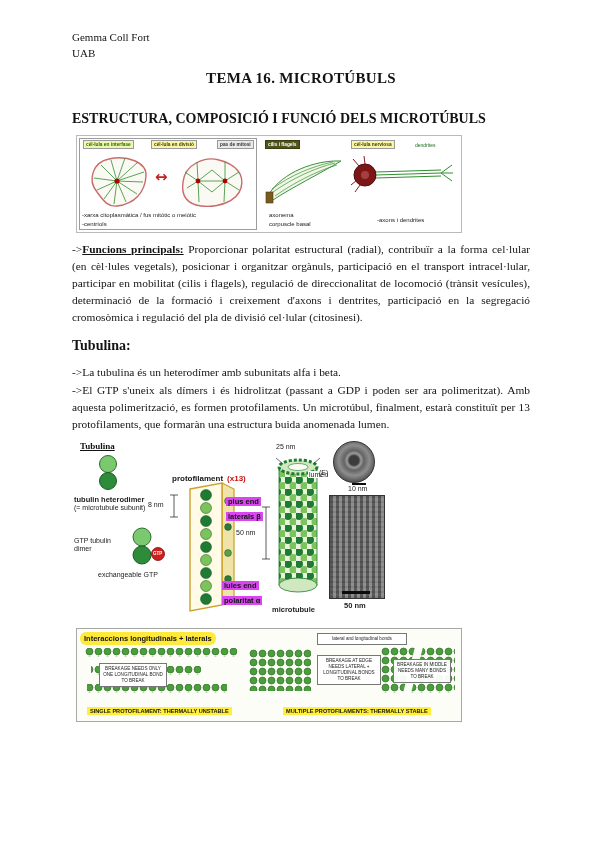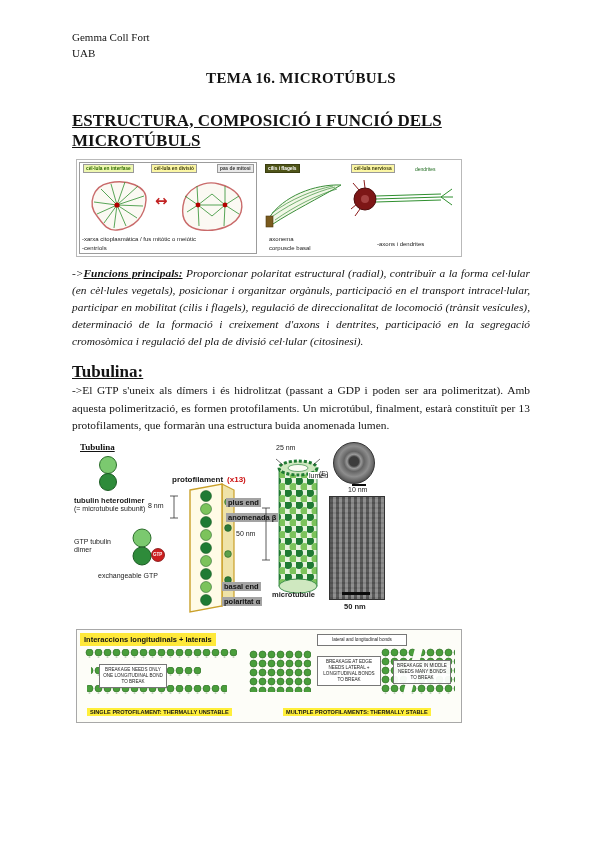--- a/index.html
+++ b/index.html
@@ -1,53 +1,53 @@
 <!DOCTYPE html>
 <html><head>
 <meta charset="utf-8">
 <style>
   html,body{margin:0;padding:0;background:#ffffff;}
   .page{position:relative;width:600px;height:842px;background:#fff;overflow:hidden;
         font-family:"Liberation Serif",serif;color:#131313;
         padding:30px 70px 0 72px;box-sizing:border-box;}
   .meta{font-size:11px;line-height:1.45;}
   .title{text-align:center;font-size:15px;font-weight:bold;margin:8px 0 0 0;letter-spacing:.3px;}
-  .h2{font-size:17px;font-weight:bold;text-decoration:underline;margin:24px 0 0 0;}
+  .h2{font-size:14px;font-weight:bold;margin:24px 0 0 0;}
   .h2b{margin-top:12px;}
   .body-text{font-size:11.4px;line-height:1.5;text-align:justify;}
-  .para{margin:8px 0 0 0;font-style:italic;}
+  .para{margin:8px 0 0 0;}
   .lead{font-weight:bold;text-decoration:underline;}
   .tub-p{margin:0;}
   .fig{position:relative;background:#fff;}
   .fig1{width:384px;height:96px;margin:8px 0 0 4px;border:1px solid #b9b9b9;}
   .fig2{width:340px;height:178px;margin:8px 0 0 2px;}
   .fig3{width:384px;height:92px;margin:9px 0 0 4px;border:1px solid #a8a8a8;background:#fdfdf8;}
   .ab{position:absolute;}
   .flab{font:bold 4.8px "Liberation Sans",sans-serif;padding:1px 2px;border:.5px solid #999;white-space:nowrap;}
   .flab-y{background:#fbf6a4;color:#3c3c10;}
   .flab-g{background:#eef7b0;color:#2d6a00;}
   .flab-gr{background:#e9e9e9;color:#333;}
   .flab-d{background:#4f5418;color:#fff;border-color:#3a3e10;}
   .cap{font:6px "Liberation Sans",sans-serif;color:#222;white-space:nowrap;}
   .capg{color:#1d6a1d;}
   .arrow-red{color:#c22222;font-size:15px;font-weight:bold;font-family:"DejaVu Sans",sans-serif;}
   .f2title{font:bold 9px "Liberation Serif",serif;text-decoration:underline;}
   .slab{font:7px "Liberation Sans",sans-serif;color:#222;white-space:nowrap;}
   .slab-b{font-weight:bold;font-size:7.5px;}
-  .ylab{background:#a3a3a3;font:bold 7.5px "Liberation Sans",sans-serif;padding:0 2px;white-space:nowrap;}
+  .ylab{background:#d946ef;font:bold 7.5px "Liberation Sans",sans-serif;padding:0 2px;white-space:nowrap;}
   .pf-black{font:bold 8px "Liberation Sans",sans-serif;}
   .pf-red{font:bold 8px "Liberation Sans",sans-serif;color:#cc1111;}
   .gtpball{font:bold 4.5px "Liberation Sans",sans-serif;color:#fff;}
   .em-circle{width:40px;height:40px;border-radius:50%;border:1px solid #333;
     background:radial-gradient(circle at 50% 46%, #3c3c3c 0 16%, #9a9a9a 24%, #646464 34%, #8d8d8d 52%, #565656 72%, #7a7a7a 100%);}
   .em-strip{width:54px;height:102px;border:1px solid #333;position:relative;background-color:#7d7d7d;
     background-image:repeating-linear-gradient(90deg, rgba(0,0,0,.28) 0 3px, rgba(255,255,255,.14) 3px 6px),
                      repeating-linear-gradient(0deg, rgba(0,0,0,.12) 0 2px, rgba(255,255,255,0) 2px 5px);}
   .scalebar{background:#0c0c0c;}
-  .banner{background:#ffe93a;font:bold 7.5px "Liberation Sans",sans-serif;padding:2px 4px;white-space:nowrap;}
+  .banner{background:#ffe93a;font:bold 7.5px "Liberation Sans",sans-serif;padding:2px 4px;white-space:nowrap;border-radius:6px;}
   .wbox{background:#fff;border:1px solid #777;font:4.6px "Liberation Sans",sans-serif;
         text-align:center;line-height:1.3;padding:2px;color:#222;}
   .ycap{background:#ffef3a;font:bold 5.6px "Liberation Sans",sans-serif;padding:1px 3px;white-space:nowrap;}
 </style>
 </head>
 <body>
 
 <div class="page">
 
   <div class="meta">
@@ -143,20 +143,21 @@
     <span class="ab cap" style="left:5px;top:76px;">-xarxa citoplasmàtica / fus mitòtic o meiòtic</span>
     <span class="ab cap" style="left:5px;top:85px;">-centríols</span>
     <span class="ab cap" style="left:192px;top:76px;">axonema</span>
     <span class="ab cap" style="left:192px;top:85px;">corpuscle basal</span>
     <span class="ab cap" style="left:300px;top:81px;">-axons i dendrites</span>
   </div>
 
   <p class="body-text para"><span>-&gt;</span><span class="lead">Funcions principals:</span><span> Proporcionar polaritat estructural (radial), contribuïr a la forma cel·lular (en cèl·lules vegetals), posicionar i organitzar orgànuls, participació en el transport intracel·lular, participar en mobilitat (cilis i flagels), regulació de direccionalitat de locomoció (trànsit vesícules), determinació de la formació i creixement d'axons i dentrites, participació en la segregació cromosòmica i regulació del pla de divisió cel·lular (citosinesi).</span></p>
 
   <div class="h2 h2b">Tubulina:</div>
+  <p class="body-text tub-p" style="margin-top:10px;">-&gt;La tubulina és un heterodímer amb subunitats alfa i beta.</p>
   <p class="body-text tub-p">-&gt;El GTP s'uneix als dímers i és hidrolitzat (passant a GDP i poden ser ara polimeritzat). Amb aquesta polimerització, es formen protofilaments. Un microtúbul, finalment, estarà constituït per 13 protofilaments, que formaràn una estructura buida anomenada lumen.</p>
 
   <div class="fig fig2">
     <span class="ab f2title" style="left:6px;top:0;">Tubulina</span>
 
     <svg class="ab" style="left:16px;top:12px;" width="36" height="40" viewBox="0 0 36 40">
       <circle cx="18" cy="11" r="8.5" fill="#7bc96f" stroke="#2c6e2c" stroke-width="1"></circle>
       <circle cx="18" cy="28" r="8.5" fill="#2e8b3a" stroke="#1c5c24" stroke-width="1"></circle>
     </svg>
     <span class="ab slab slab-b" style="left:0;top:54px;">tubulin heterodimer</span>
@@ -194,22 +195,22 @@
         <circle cx="28" cy="107" r="5.5" fill="#7cc35b"></circle>
         <circle cx="28" cy="120" r="5.5" fill="#1f7a33"></circle>
         <circle cx="50" cy="22" r="3.4" fill="#5ea04a"></circle>
         <circle cx="50" cy="48" r="3.4" fill="#2e7a3a"></circle>
         <circle cx="50" cy="74" r="3.4" fill="#5ea04a"></circle>
         <circle cx="50" cy="100" r="3.4" fill="#2e7a3a"></circle>
       </g>
     </svg>
 
     <span class="ab ylab" style="left:152px;top:56px;">plus end</span>
-    <span class="ab ylab" style="left:152px;top:71px;">anomenada β</span>
-    <span class="ab ylab" style="left:148px;top:140px;">basal end</span>
+    <span class="ab ylab" style="left:152px;top:71px;">laterals β</span>
+    <span class="ab ylab" style="left:148px;top:140px;">lules end</span>
     <span class="ab ylab" style="left:148px;top:155px;">polaritat α</span>
 
     <svg class="ab" style="left:186px;top:64px;" width="12" height="56" viewBox="0 0 12 56">
       <line x1="6" y1="2" x2="6" y2="54" stroke="#333" stroke-width="0.8"></line>
       <line x1="2" y1="2" x2="10" y2="2" stroke="#333" stroke-width="0.8"></line>
       <line x1="2" y1="54" x2="10" y2="54" stroke="#333" stroke-width="0.8"></line>
     </svg>
     <span class="ab slab" style="left:162px;top:88px;">50 nm</span>
 
     <span class="ab slab" style="left:202px;top:2px;">25 nm</span>
@@ -222,21 +223,21 @@
         </pattern>
       </defs>
       <rect x="5" y="14" width="38" height="118" fill="url(#mtp)" stroke="#1f7a33" stroke-width="0.8"></rect>
       <ellipse cx="24" cy="132" rx="19" ry="7" fill="#cfe8c0" stroke="#1f7a33" stroke-width="0.8"></ellipse>
       <ellipse cx="24" cy="14" rx="19" ry="7" fill="#cfe8c0" stroke="#1f7a33" stroke-width="3" stroke-dasharray="3 2"></ellipse>
       <ellipse cx="24" cy="14" rx="10" ry="3.5" fill="#fbfbf4" stroke="#1f7a33" stroke-width="0.6"></ellipse>
       <line x1="2" y1="5" x2="9" y2="11" stroke="#333" stroke-width="0.7"></line>
       <line x1="46" y1="5" x2="39" y2="11" stroke="#333" stroke-width="0.7"></line>
     </svg>
     <span class="ab slab" style="left:234px;top:30px;background:#fff;padding:0 1px;">lumen</span>
-    <span class="ab slab slab-b" style="left:198px;top:148px;">microtubule</span>
+    <span class="ab slab slab-b" style="left:198px;top:164px;">microtubule</span>
 
     <div class="ab em-circle" style="left:259px;top:0;"></div>
     <span class="ab slab" style="left:245px;top:28px;">(E)</span>
     <div class="ab scalebar" style="left:278px;top:42px;width:14px;height:2px;"></div>
     <span class="ab slab" style="left:274px;top:44px;">10 nm</span>
 
     <div class="ab em-strip" style="left:255px;top:54px;">
       <div class="ab scalebar" style="left:12px;bottom:4px;width:28px;height:3px;"></div>
     </div>
     <span class="ab slab slab-b" style="left:270px;top:160px;">50 nm</span>

